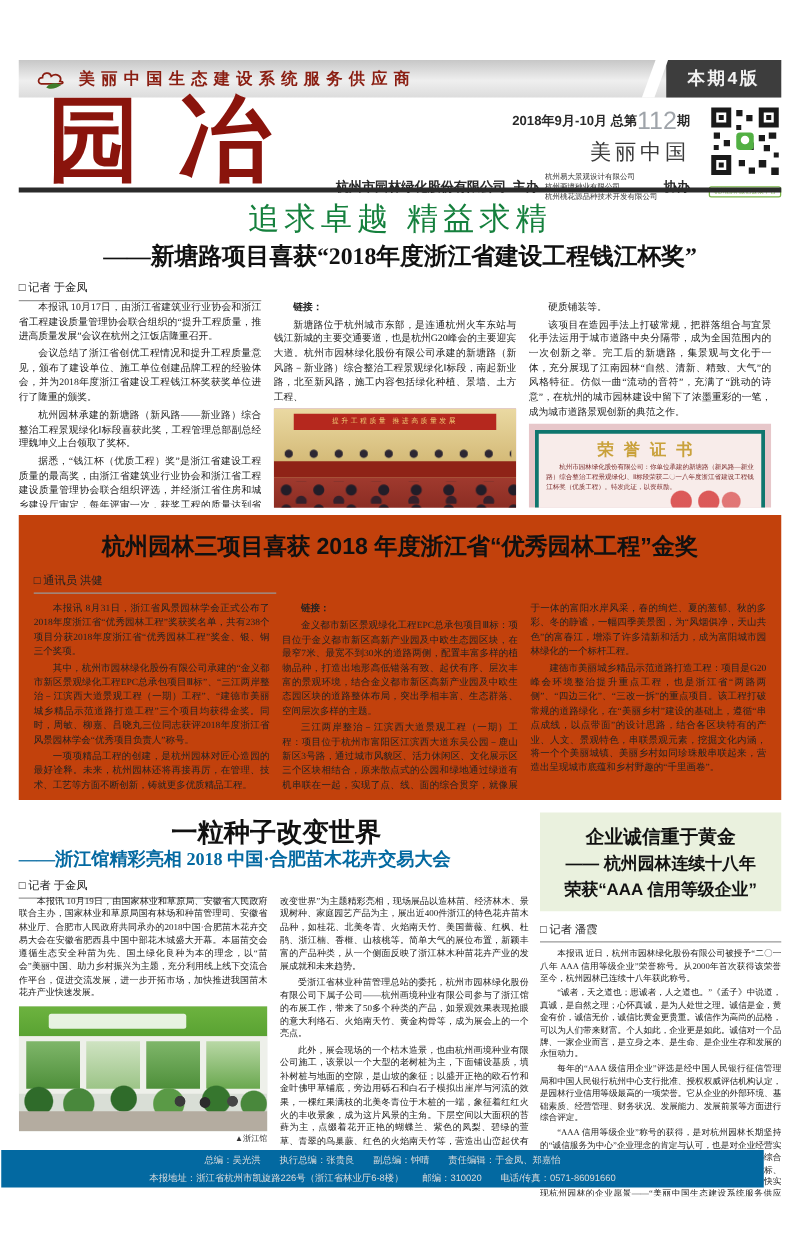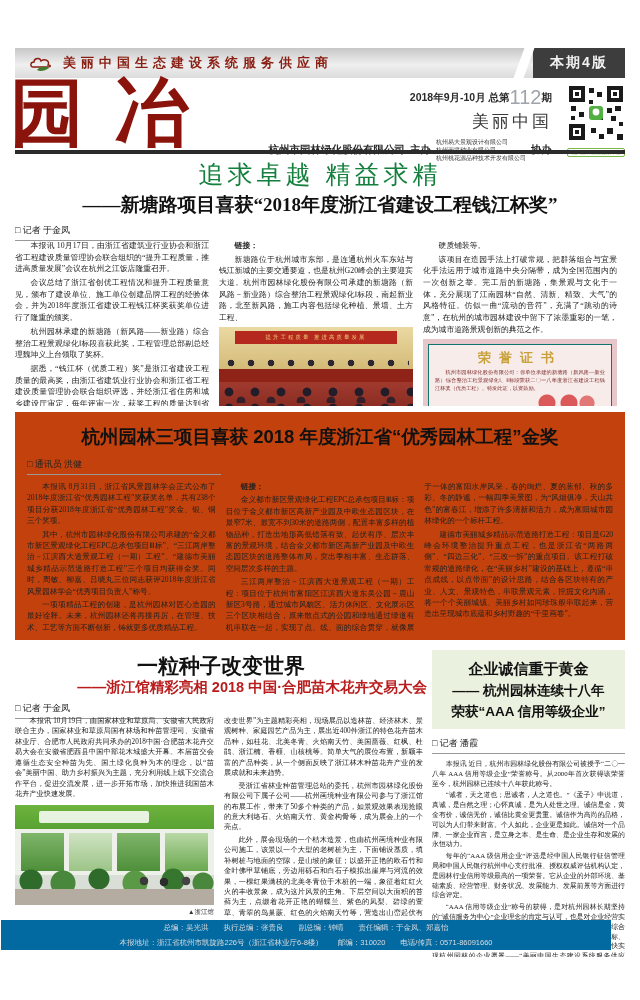--- a/index.html
+++ b/index.html
@@ -9,21 +9,21 @@
   .topstrip{position:absolute;left:15px;top:48px;width:610px;height:30px;
             background:linear-gradient(to bottom,#c7c7c7,#efefef 55%,#dcdcdc);display:flex;align-items:center;}
   .logo{margin-left:14px;display:inline-flex;}
   .slogan{margin-left:10px;font-family:"Liberation Sans",sans-serif;font-weight:bold;
           font-size:13px;letter-spacing:5px;color:#8a1e12;}
   .edition{position:absolute;right:0;top:0;height:30px;width:92px;background:#3d3d3d;
            display:flex;align-items:center;justify-content:center;color:#f2f2f2;
            font-family:"Liberation Sans",sans-serif;font-weight:bold;font-size:14px;letter-spacing:2px;}
   .edition::before{content:"";position:absolute;left:-14px;top:0;width:10px;height:30px;
            background:#fff;transform:skewX(-20deg);}
-  .masthead{position:absolute;left:10px;top:80px;font-size:74px;line-height:64px;font-weight:bold;
+  .masthead{position:absolute;left:38px;top:80px;font-size:74px;line-height:64px;font-weight:bold;
             color:#8a140c;letter-spacing:30px;font-family:"DejaVu Serif","Liberation Serif",serif;}
   .meta{position:absolute;right:88px;top:86px;text-align:right;width:300px;}
   .issue-line{white-space:nowrap;}
   .issue-pre,.issue-suf{font-family:"Liberation Sans",sans-serif;font-weight:bold;font-size:10.5px;color:#2a2a2a;}
   .issue-num{font-family:"Liberation Sans",sans-serif;font-size:20px;color:#9fa4aa;vertical-align:-3px;}
   .pubtype{font-family:"Liberation Sans",sans-serif;font-size:17px;color:#3c3c3c;letter-spacing:3px;margin-top:1px;}
   .orgrow{display:flex;justify-content:flex-end;align-items:center;gap:5px;margin-top:5px;}
   .org-main,.org-role{font-family:"Liberation Sans",sans-serif;font-weight:bold;font-size:10.5px;color:#2a2a2a;white-space:nowrap;}
   .co-stack{display:flex;flex-direction:column;text-align:left;}
   .co-stack span{font-size:6px;line-height:1.35;color:#333;font-family:"Liberation Sans",sans-serif;white-space:nowrap;}
@@ -51,40 +51,40 @@
   .p1-heads{position:absolute;top:30px;left:4px;right:4px;height:12px;
             background-image:radial-gradient(circle at 8px 6px,#2d2733 3px,transparent 3.6px);
             background-size:20px 12px;}
   .p1-table{position:absolute;top:42px;left:0;right:0;height:13px;background:#8f2317;}
   .p1-floor{position:absolute;top:55px;left:0;right:0;bottom:0;background:linear-gradient(#a03a2e,#7d241c);}
   .p1-aud{position:absolute;top:58px;left:0;right:0;bottom:0;
           background-image:radial-gradient(circle at 10px 7px,#221d28 4px,transparent 4.8px),
                            radial-gradient(circle at 22px 16px,#35202a 4px,transparent 4.8px);
           background-size:26px 16px,30px 18px;}
   .photo2{position:relative;width:194px;height:82px;background:#e7c7ca;padding:5px;box-sizing:border-box;margin-top:3px;}
-  .p2-inner{position:relative;width:100%;height:100%;background:#f8ecea;border:1px solid #0f766e;
+  .p2-inner{position:relative;width:100%;height:100%;background:#f8ecea;border:3px solid #0f766e;
             box-sizing:border-box;padding:3px 6px;overflow:hidden;}
   .p2-title{text-align:center;color:#c9a13b;font-weight:bold;font-size:13px;letter-spacing:8px;}
   .p2-body{margin-top:2px;font-size:5.2px;line-height:1.5;color:#7a2a2a;text-align:justify;text-indent:2em;}
   .p2-seal{position:absolute;right:14px;bottom:2px;width:64px;height:20px;
            background:radial-gradient(circle at 14px 10px,rgba(210,40,40,.75) 8px,transparent 9px),
                       radial-gradient(circle at 36px 10px,rgba(210,40,40,.75) 8px,transparent 9px),
                       radial-gradient(circle at 54px 10px,rgba(210,40,40,.6) 7px,transparent 8px);}
   
   .a2{position:absolute;left:15px;top:412px;width:610px;height:228px;background:#c2410c;
       box-sizing:border-box;padding:8px 12px;}
   .a2 .title{text-align:center;font-family:"Liberation Sans",sans-serif;font-weight:900;font-size:18.5px;color:#111;margin-top:4px;}
   .a2 .byline{margin-top:9px;}
   .a2 .cols{margin-top:6px;}
   .a2 .col{width:190px;height:152px;font-size:7.6px;line-height:1.5;}
   
   .a3-h1{position:absolute;left:15px;top:652px;width:412px;text-align:center;
          font-family:"Liberation Sans",sans-serif;font-weight:900;font-size:21px;color:#111;}
-  .a3-h2{position:absolute;left:15px;top:678px;width:412px;text-align:right;
-         font-family:Liberation Sans, sans-serif;font-weight:bold;font-size:14.5px;color:#b91c1c;}
+  .a3-h2{position:absolute;left:15px;top:678px;width:412px;text-align:left;
+         font-family:Liberation Serif, serif;font-weight:bold;font-size:14.5px;color:#0369a1;}
   .a3-byline{position:absolute;left:15px;top:702px;}
   .a3-cols{position:absolute;left:15px;top:716px;width:412px;height:200px;}
   .a3-cols .col{width:199px;height:200px;font-size:7.2px;line-height:1.45;}
   .photo3{position:relative;width:199px;height:100px;background:#d9ded6;overflow:hidden;margin-top:3px;}
   .p3-top{position:absolute;top:0;left:0;right:0;height:24px;background:linear-gradient(#6db33f,#59a232);}
   .p3-topsign{position:absolute;top:6px;left:24px;width:110px;height:12px;background:rgba(255,255,255,.85);border-radius:2px;}
   .p3-wall{position:absolute;top:24px;left:0;right:0;height:46px;background:#eef0ea;}
   .p3-panels{position:absolute;top:28px;left:6px;right:6px;height:38px;display:flex;gap:5px;}
   .p3-panels div{flex:1;background:linear-gradient(#7fb66a,#4e8f3a);}
   .p3-panels div:nth-child(2){background:linear-gradient(#cfe3c2,#9cc487);}

